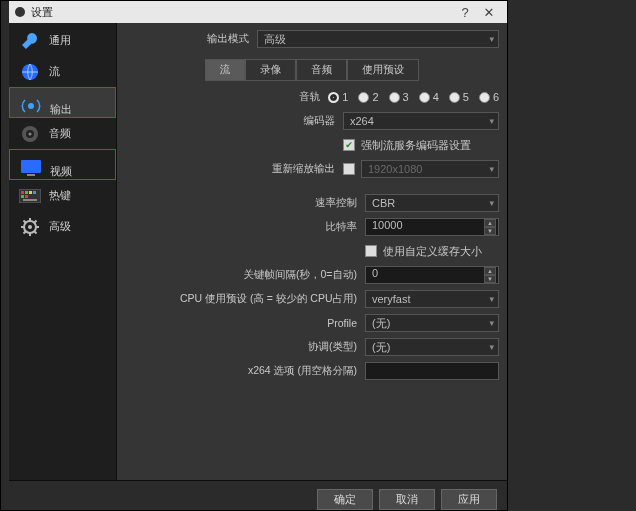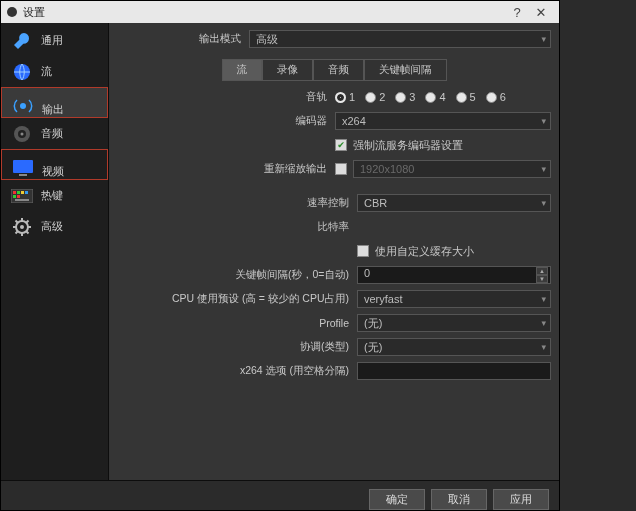--- a/index.html
+++ b/index.html
@@ -1,17 +1,17 @@
 <!DOCTYPE html>
 <html><head>
 <meta charset="utf-8">
 <style>
 * { margin: 0; padding: 0; box-sizing: border-box; font-family: "Microsoft YaHei", Arial, sans-serif; font-size: 11px; }
 html, body { width: 636px; height: 511px; background: #2b2b2b; color: #c8c8c8; overflow: hidden; }
-.window { width: 560px; height: 511px; background: #2b2b2b; display: flex; flex-direction: column; border: 1px solid #000; }
+.window { width: 508px; height: 511px; background: #2b2b2b; display: flex; flex-direction: column; border: 1px solid #000; padding-left: 8px; }
 .titlebar { height: 22px; background: #e8e8e8; color: #222; display: flex; align-items: center; padding: 0 6px; font-size: 11px; }
 .titlebar .t-icon { width: 10px; height: 10px; border-radius: 50%; background: #333; margin-right: 6px; }
 .titlebar .spacer { flex: 1; }
 .titlebar .tbtn { width: 24px; text-align: center; color: #444; cursor: pointer; font-size: 13px; }
 .body { flex: 1; display: flex; background: #1f1f1f; }
 .sidebar { width: 108px; background: #1e1e1e; border-right: 1px solid #0d0d0d; display: flex; flex-direction: column; padding-top: 2px; }
 .side-item { height: 31px; display: flex; align-items: center; gap: 8px; padding-left: 10px; color: #d0d0d0; cursor: pointer; }
 .side-item.selected { background: #3a3a3a; }
 .side-icon { width: 22px; height: 22px; display: flex; align-items: center; justify-content: center; }
 .hl-box { border: 1px solid #b13a2a; align-items: flex-end; }
@@ -136,21 +136,21 @@
             <span>高级</span>
             <span class="chev">▾</span>
           </div>
         </div>
       </div>
 
       <div class="tabbar">
         <div class="tab active">流</div>
         <div class="tab">录像</div>
         <div class="tab">音频</div>
-        <div class="tab">关键帧间隔</div>
+        <div class="tab">使用预设</div>
       </div>
 
       <div class="row">
         <div class="lbl" style="width:218px">音轨</div>
         <div class="ctrl tracks">
           <span class="trk">
               <span class="radio on"></span>
               <span>1</span>
             </span>
           <span class="trk">
@@ -212,20 +212,26 @@
         <div class="ctrl">
             <div class="select">
               <span>CBR</span>
               <span class="chev">▾</span>
             </div>
           </div>
       </div>
 
       <div class="row">
         <div class="lbl" style="width:240px">比特率</div>
+        <div class="ctrl">
+            <div class="spin"><span>10000</span><span class="sp">
+                <div>▲</div>
+                <div>▼</div>
+              </span></div>
+          </div>
       </div>
 
       <div class="row">
         <div class="lbl" style="width:240px"></div>
         <div class="ctrl" style="gap:6px">
           <span class="chk"></span>
           <span>使用自定义缓存大小</span>
         </div>
       </div>
 

